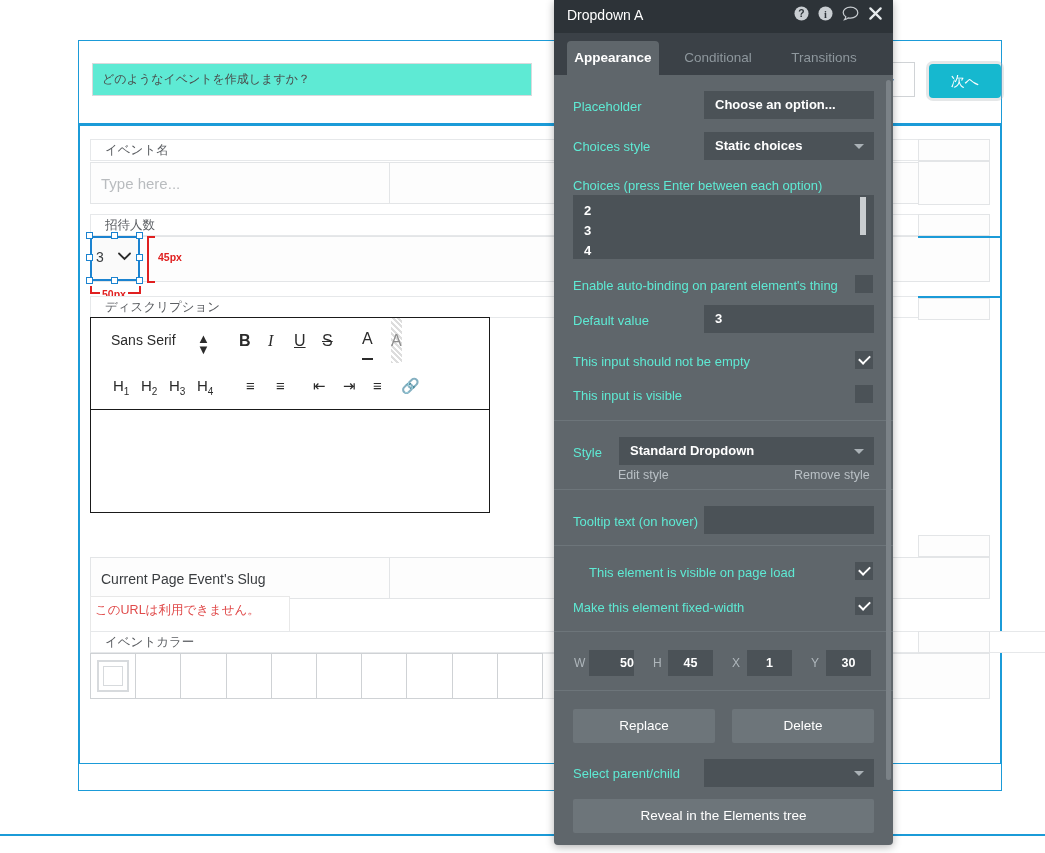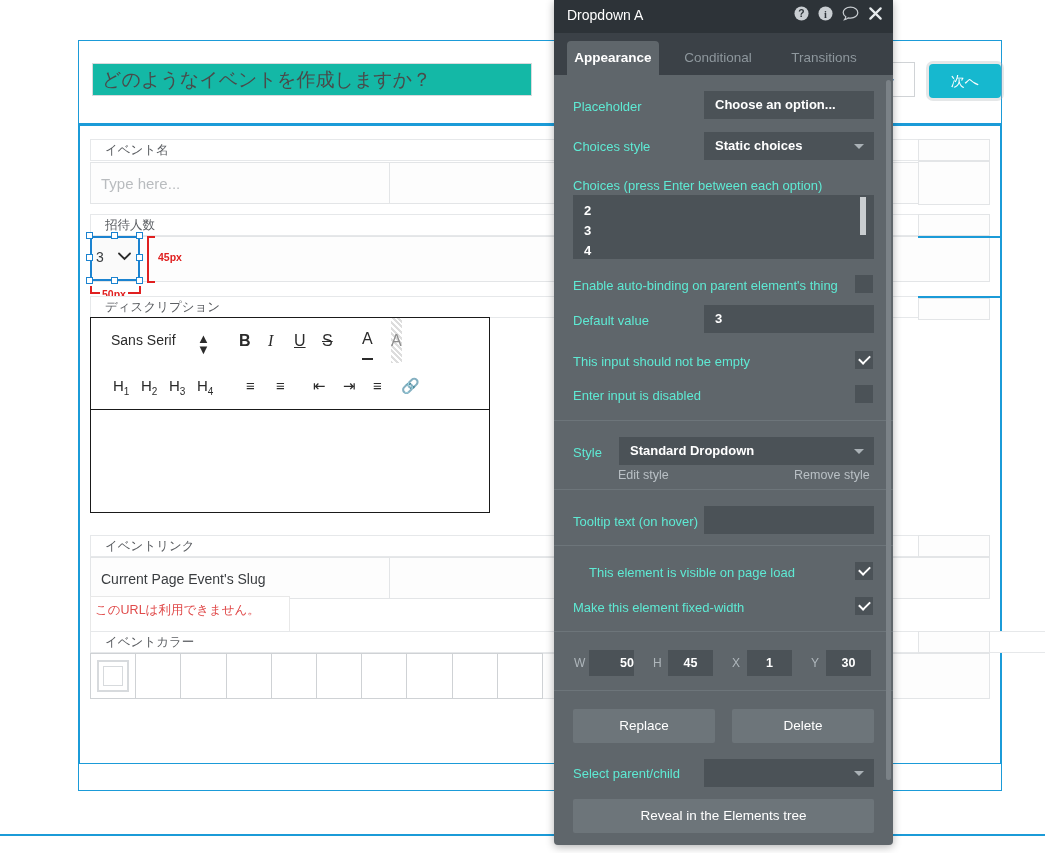--- a/index.html
+++ b/index.html
@@ -13,22 +13,22 @@
   
   #canvas{position:absolute;left:0;top:0;width:1045px;height:853px;background:#fff;overflow:hidden;}
 
   
   .grp-search{
     position:absolute;left:78px;top:40px;width:924px;height:84px;
     border:1px solid #1b9bd8;box-sizing:border-box;background:#fff;
   }
   .search-inp{
     position:absolute;left:13px;top:22px;width:440px;height:33px;
-    border:1px solid #d8dadd;box-sizing:border-box;background:#14b8a6;
-    font-size:19px;color:#4a4a4a;line-height:31px;padding-left:9px;
+    border:1px solid #d8dadd;box-sizing:border-box;background:#5eead4;
+    font-size:12px;color:#4a4a4a;line-height:31px;padding-left:9px;
     white-space:nowrap;overflow:hidden;
   }
   .btn-cancel{
     position:absolute;left:860px;top:62px;width:55px;height:35px;
     border:1px solid #d0d3d6;box-sizing:border-box;background:#fff;
     color:#2a6fa8;font-size:13.5px;line-height:33px;text-align:center;overflow:hidden;
   }
   .btn-next{
     position:absolute;left:929px;top:64px;width:72px;height:34px;
     background:#16b8cf;border-radius:4px;color:#fff;font-size:14px;
@@ -207,21 +207,20 @@
       <span class="rte-ic" style="left:155px;font-size:15px;">≡</span>
       <span class="rte-ic" style="left:185px;font-size:15px;">≡</span>
       <span class="rte-ic" style="left:222px;font-size:15px;">⇤</span>
       <span class="rte-ic" style="left:252px;font-size:15px;">⇥</span>
       <span class="rte-ic" style="left:282px;font-size:15px;">≡</span>
       <span class="rte-ic" style="left:310px;font-size:15px;">🔗</span>
     </div>
     <div style="position:absolute;left:0;top:91px;width:100%;height:1px;background:#1a1a1a;"></div>
   </div>
 
-  <div class="fld-label" style="left:90px;top:535px;width:900px;">イベントリンク</div>
   <div class="fld-box" style="left:90px;top:557px;width:300px;height:42px;">
     <span class="val" style="position:absolute;left:10px;top:13px;">Current Page Event's Slug</span>
   </div>
   <div class="fld-box" style="left:390px;top:557px;width:600px;height:42px;border-left:none;"></div>
   <div class="err">このURLは利用できません。</div>
 
   <div class="fld-label" style="left:90px;top:631px;width:964px;">イベントカラー</div>
   <div class="swatch-row">
     <div class="sw">
         <span class="sw-inner">
@@ -308,21 +307,21 @@
 
     <div class="plabel" style="left:19px;top:203px;">Enable auto-binding on parent element's thing</div>
     <div class="chk" style="left:301px;top:200px;"></div>
 
     <div class="plabel" style="left:19px;top:238px;">Default value</div>
     <div class="pinput" style="left:150px;top:230px;width:170px;">3</div>
 
     <div class="plabel" style="left:19px;top:279px;">This input should not be empty</div>
     <div class="chk on" style="left:301px;top:276px;"></div>
 
-    <div class="plabel" style="left:19px;top:313px;">Enter input is disabled</div>
+    <div class="plabel" style="left:19px;top:313px;">This input is visible</div>
     <div class="chk" style="left:301px;top:310px;"></div>
 
     <div class="sep" style="top:345px;"></div>
 
     <div class="plabel" style="left:19px;top:370px;">Style</div>
     <div class="pselect" style="left:65px;top:362px;width:255px;">
       <span>Standard Dropdown</span>
       <span class="caret"></span>
     </div>
     <div class="link-sm" style="left:64px;top:393px;">Edit style</div>

